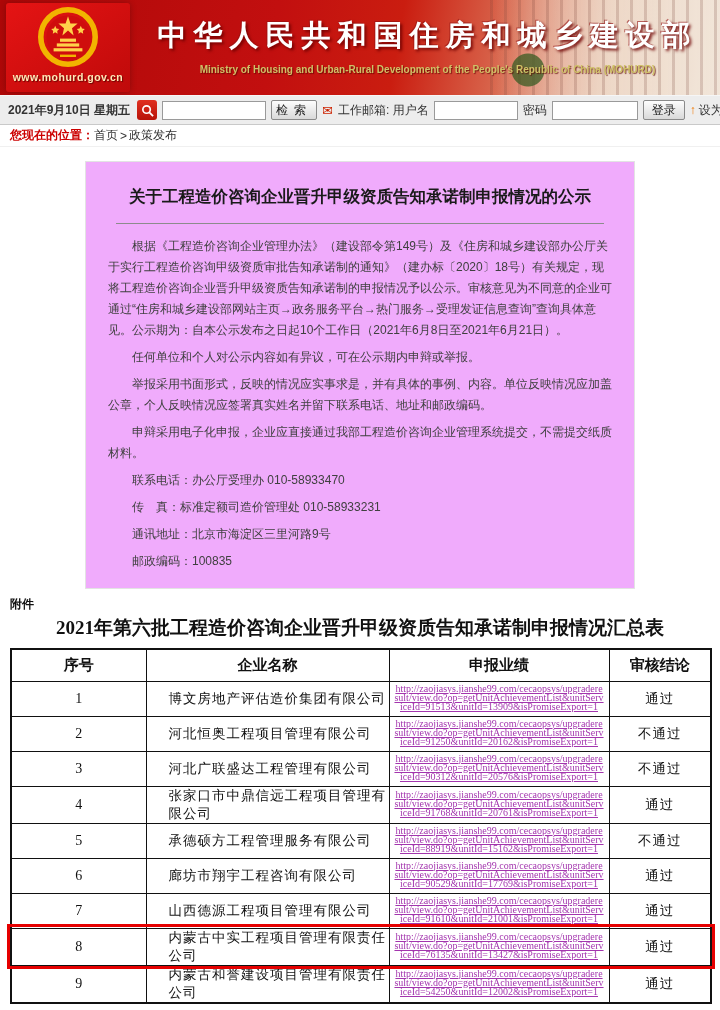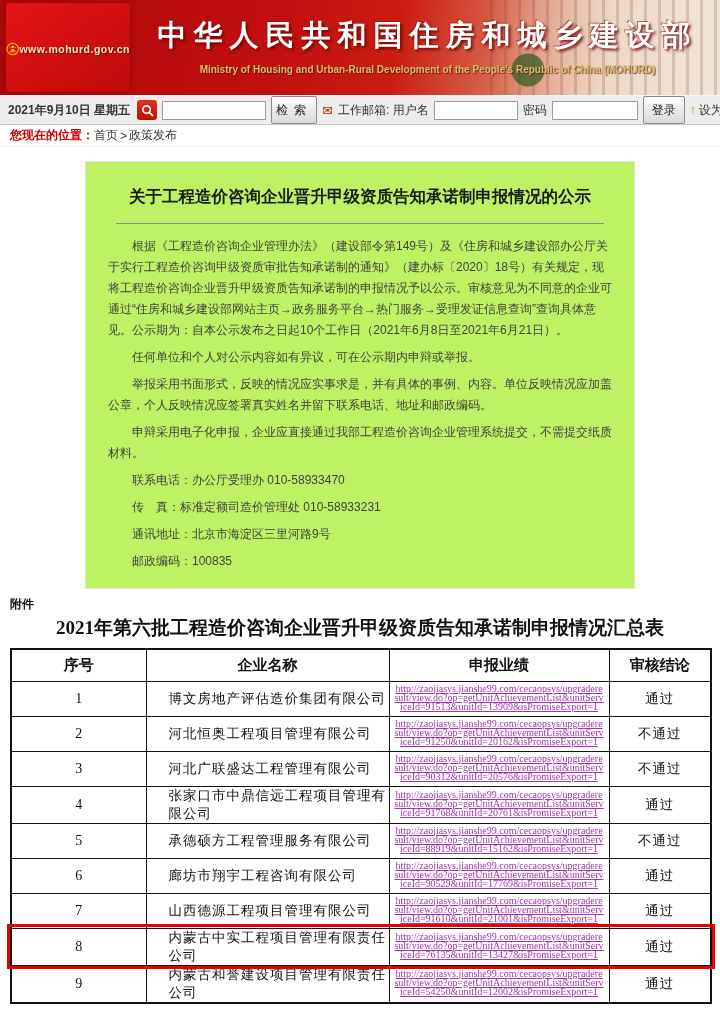--- a/index.html
+++ b/index.html
@@ -16,21 +16,21 @@
   .banner-building {
     position:absolute; right:0; top:0; width:230px; height:95px; opacity:.85;
     background:
       radial-gradient(circle at 38px 70px, rgba(40,90,30,.8) 0 16px, transparent 17px),
       repeating-linear-gradient(90deg, rgba(120,70,60,.25) 0 3px, transparent 3px 14px),
       linear-gradient(90deg, rgba(233,205,185,0) 0%, rgba(240,225,210,.9) 55%, #f2e6da 100%);
   }
   .logo-block {
     position:absolute; left:6px; top:3px; width:124px; height:89px;
     background:linear-gradient(145deg,#e51414,#bf0a0a); border-radius:3px;
-    display:flex; flex-direction:row; align-items:center; justify-content:flex-start;
+    display:flex; flex-direction:column; align-items:center; justify-content:flex-start;
     box-shadow:0 0 6px rgba(0,0,0,.25); z-index:2;
   }
   .emblem { width:64px; height:64px; margin-top:2px; }
   .site-url {
     color:#ffe9b8; font-size:10.5px; font-weight:bold; letter-spacing:.5px;
     margin-top:2px; text-shadow:1px 1px 1px rgba(90,0,0,.8);
   }
   .banner-text { position:absolute; left:135px; right:0; top:0; height:95px; text-align:center; z-index:1; }
   .ministry-title {
     margin-top:16px; color:#fff; font-size:29px; font-weight:bold; letter-spacing:7px;
@@ -51,37 +51,37 @@
     width:20px; height:20px; background:linear-gradient(#e03020,#b81208); border-radius:3px;
     display:inline-flex; align-items:center; justify-content:center; cursor:pointer; flex:0 0 auto;
   }
   .toolbar input {
     height:19px; border:1px solid #9a9a9a; background:#fff; font-size:11px; padding:0 3px;
   }
   .inp-search { width:104px; }
   .inp-user { width:84px; }
   .inp-pass { width:86px; }
   .tb-btn {
-    height:28px; border:1px solid #8a8a8a; border-radius:2px; font-size:12px; color:#222;
+    height:20px; border:1px solid #8a8a8a; border-radius:2px; font-size:12px; color:#222;
     background:linear-gradient(#fdfdfd,#d9d9d9); padding:0 8px; cursor:pointer; white-space:nowrap;
   }
   .btn-search { width:56px; letter-spacing:6px; padding:0 4px; }
   .mail-icon { color:#cc2200; font-size:13px; line-height:1; }
   .tb-label { white-space:nowrap; }
   .tb-links { margin-left:auto; display:flex; align-items:center; gap:10px; white-space:nowrap; }
   .tb-link { color:#333; text-decoration:none; display:inline-flex; align-items:center; gap:3px; cursor:pointer; }
   .arrow-icon { color:#f07800; font-weight:bold; font-size:12px; }
   
   .breadcrumb { height:22px; display:flex; align-items:center; padding:0 10px; font-size:12px; border-bottom:1px solid #f0f0f0; }
   .crumb-label { color:#cc0000; font-weight:bold; }
   .crumb-link { color:#333; text-decoration:none; cursor:pointer; }
   .crumb-sep { color:#333; margin:0 2px; }
   
   .doc-card {
-    width:550px; margin:14px 0 0 85px; border:1px solid #e3e3e3; background:#bef264;
+    width:550px; margin:14px 0 0 85px; border:1px solid #e3e3e3; background:#f0abfc;
     padding:24px 22px 10px 22px;
   }
   .doc-title { text-align:center; font-size:16.5px; font-weight:bold; color:#1a1a1a; }
   .doc-number { text-align:center; font-size:12px; color:#333; margin-top:13px; }
   .doc-divider { border:none; border-top:1px solid #8c8c8c; margin:15px 8px 12px 8px; }
   .doc-paragraphs { font-size:12px; color:#404040; }
   .doc-paragraphs p { text-indent:2em; line-height:21px; margin-bottom:6px; }
   
   .attachment-label { margin:7px 0 0 10px; font-size:12px; font-weight:bold; color:#111; }
   .table-title {

